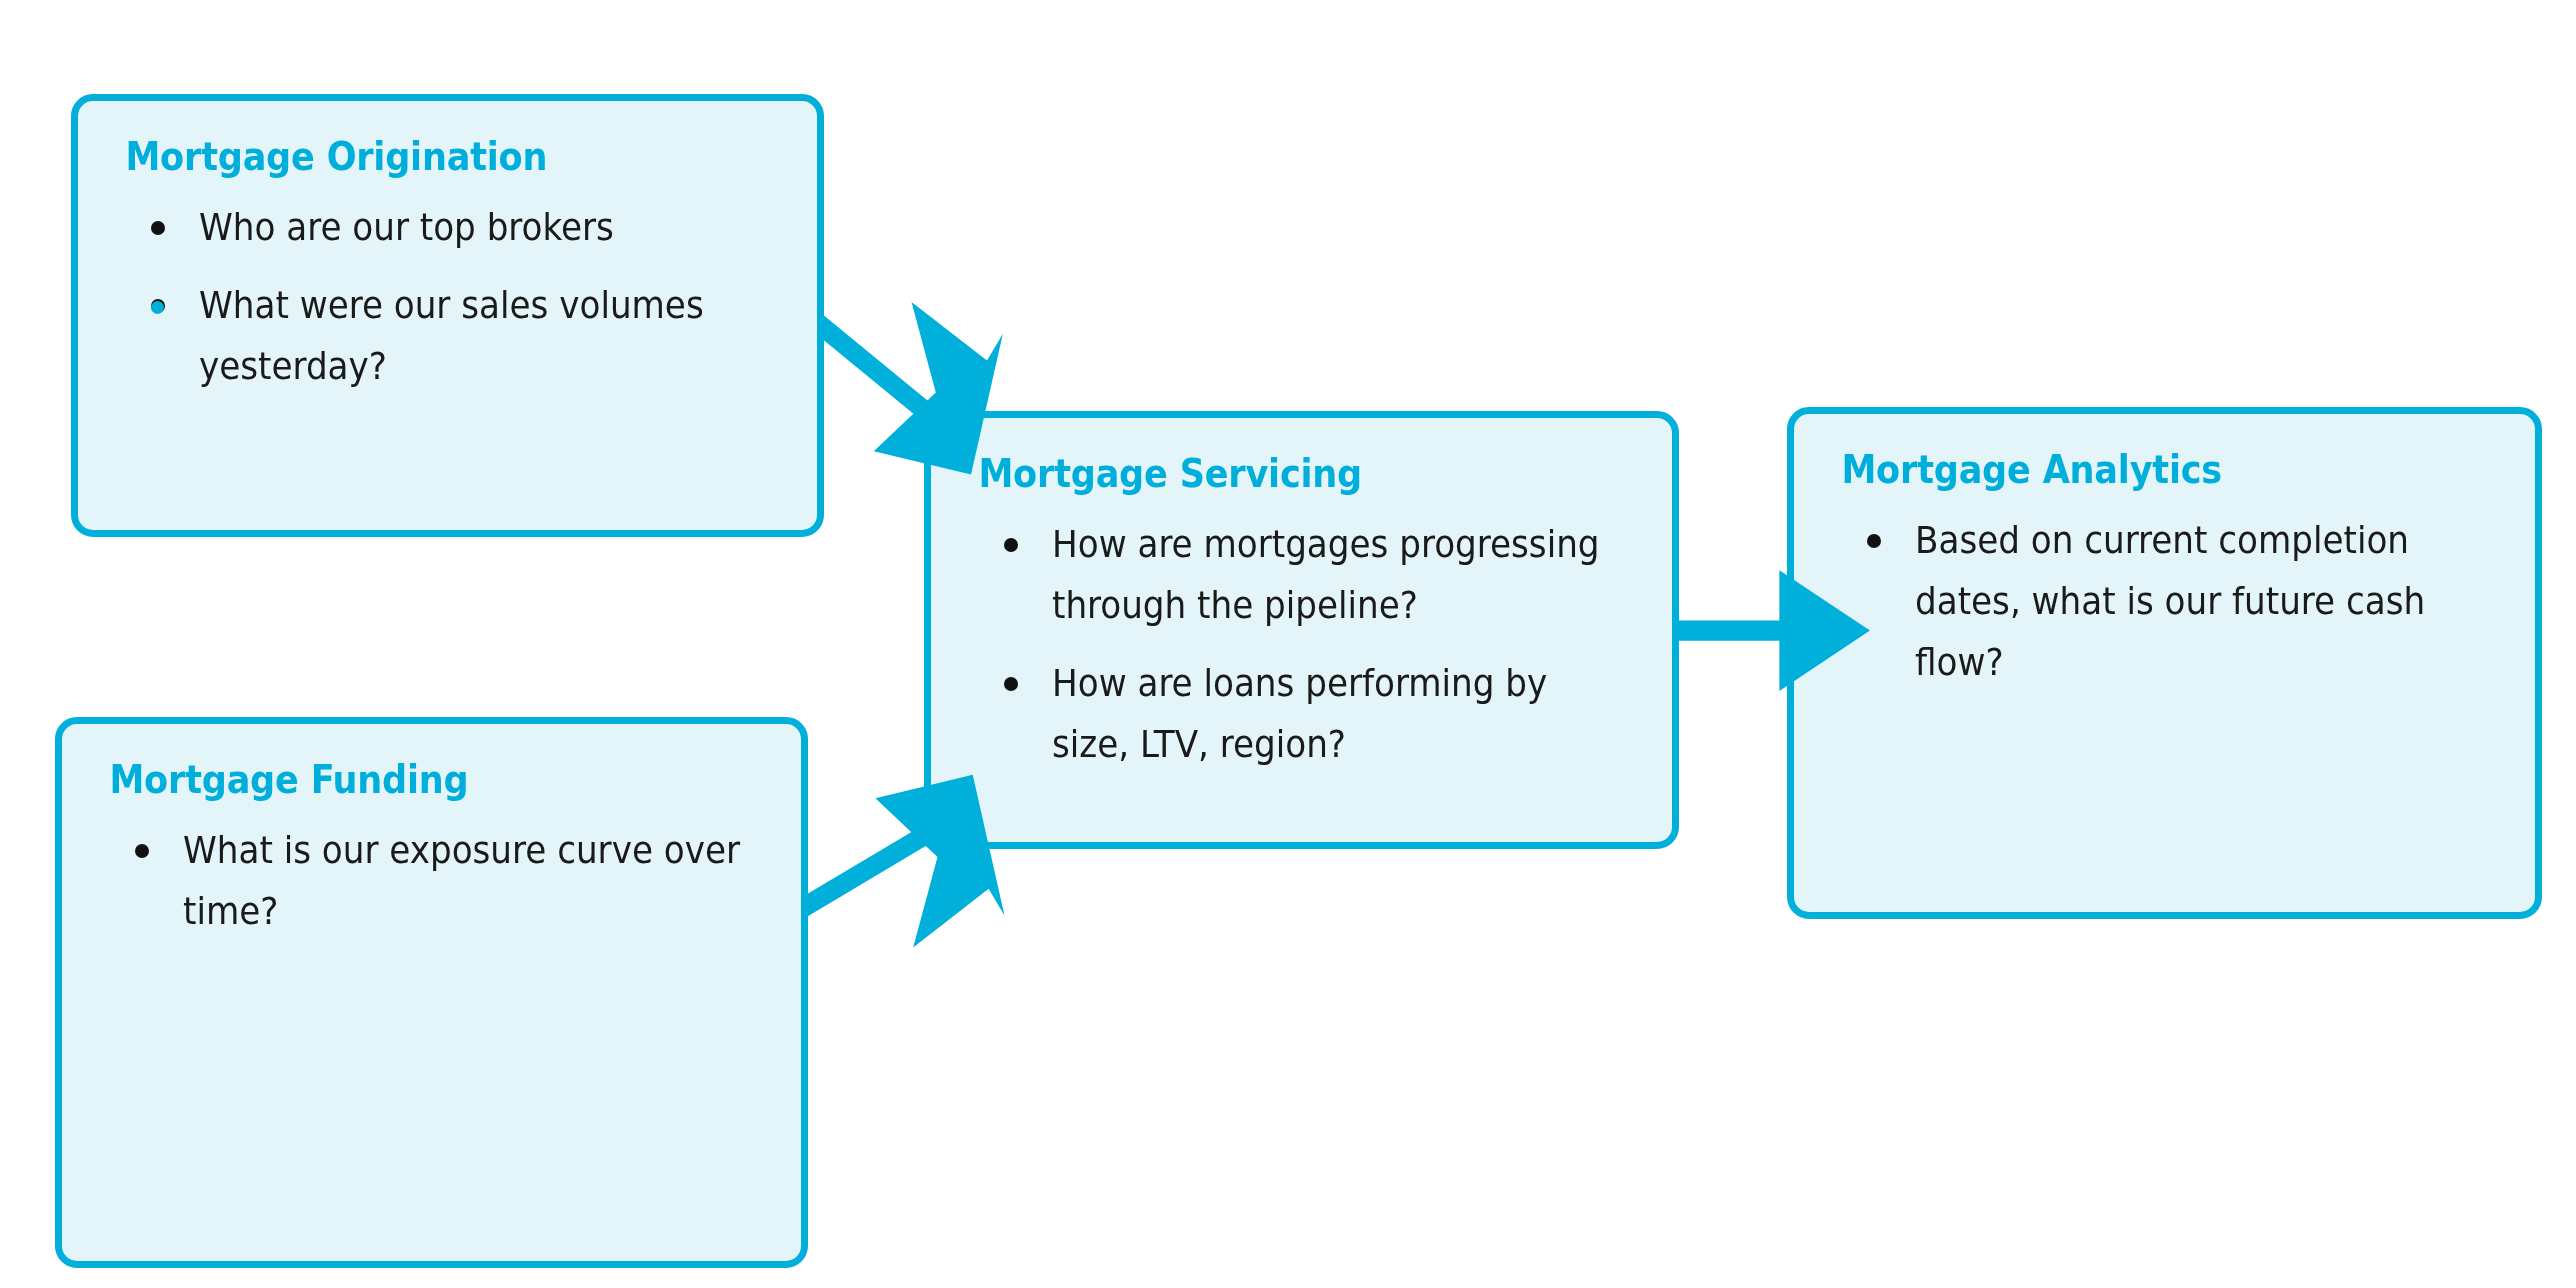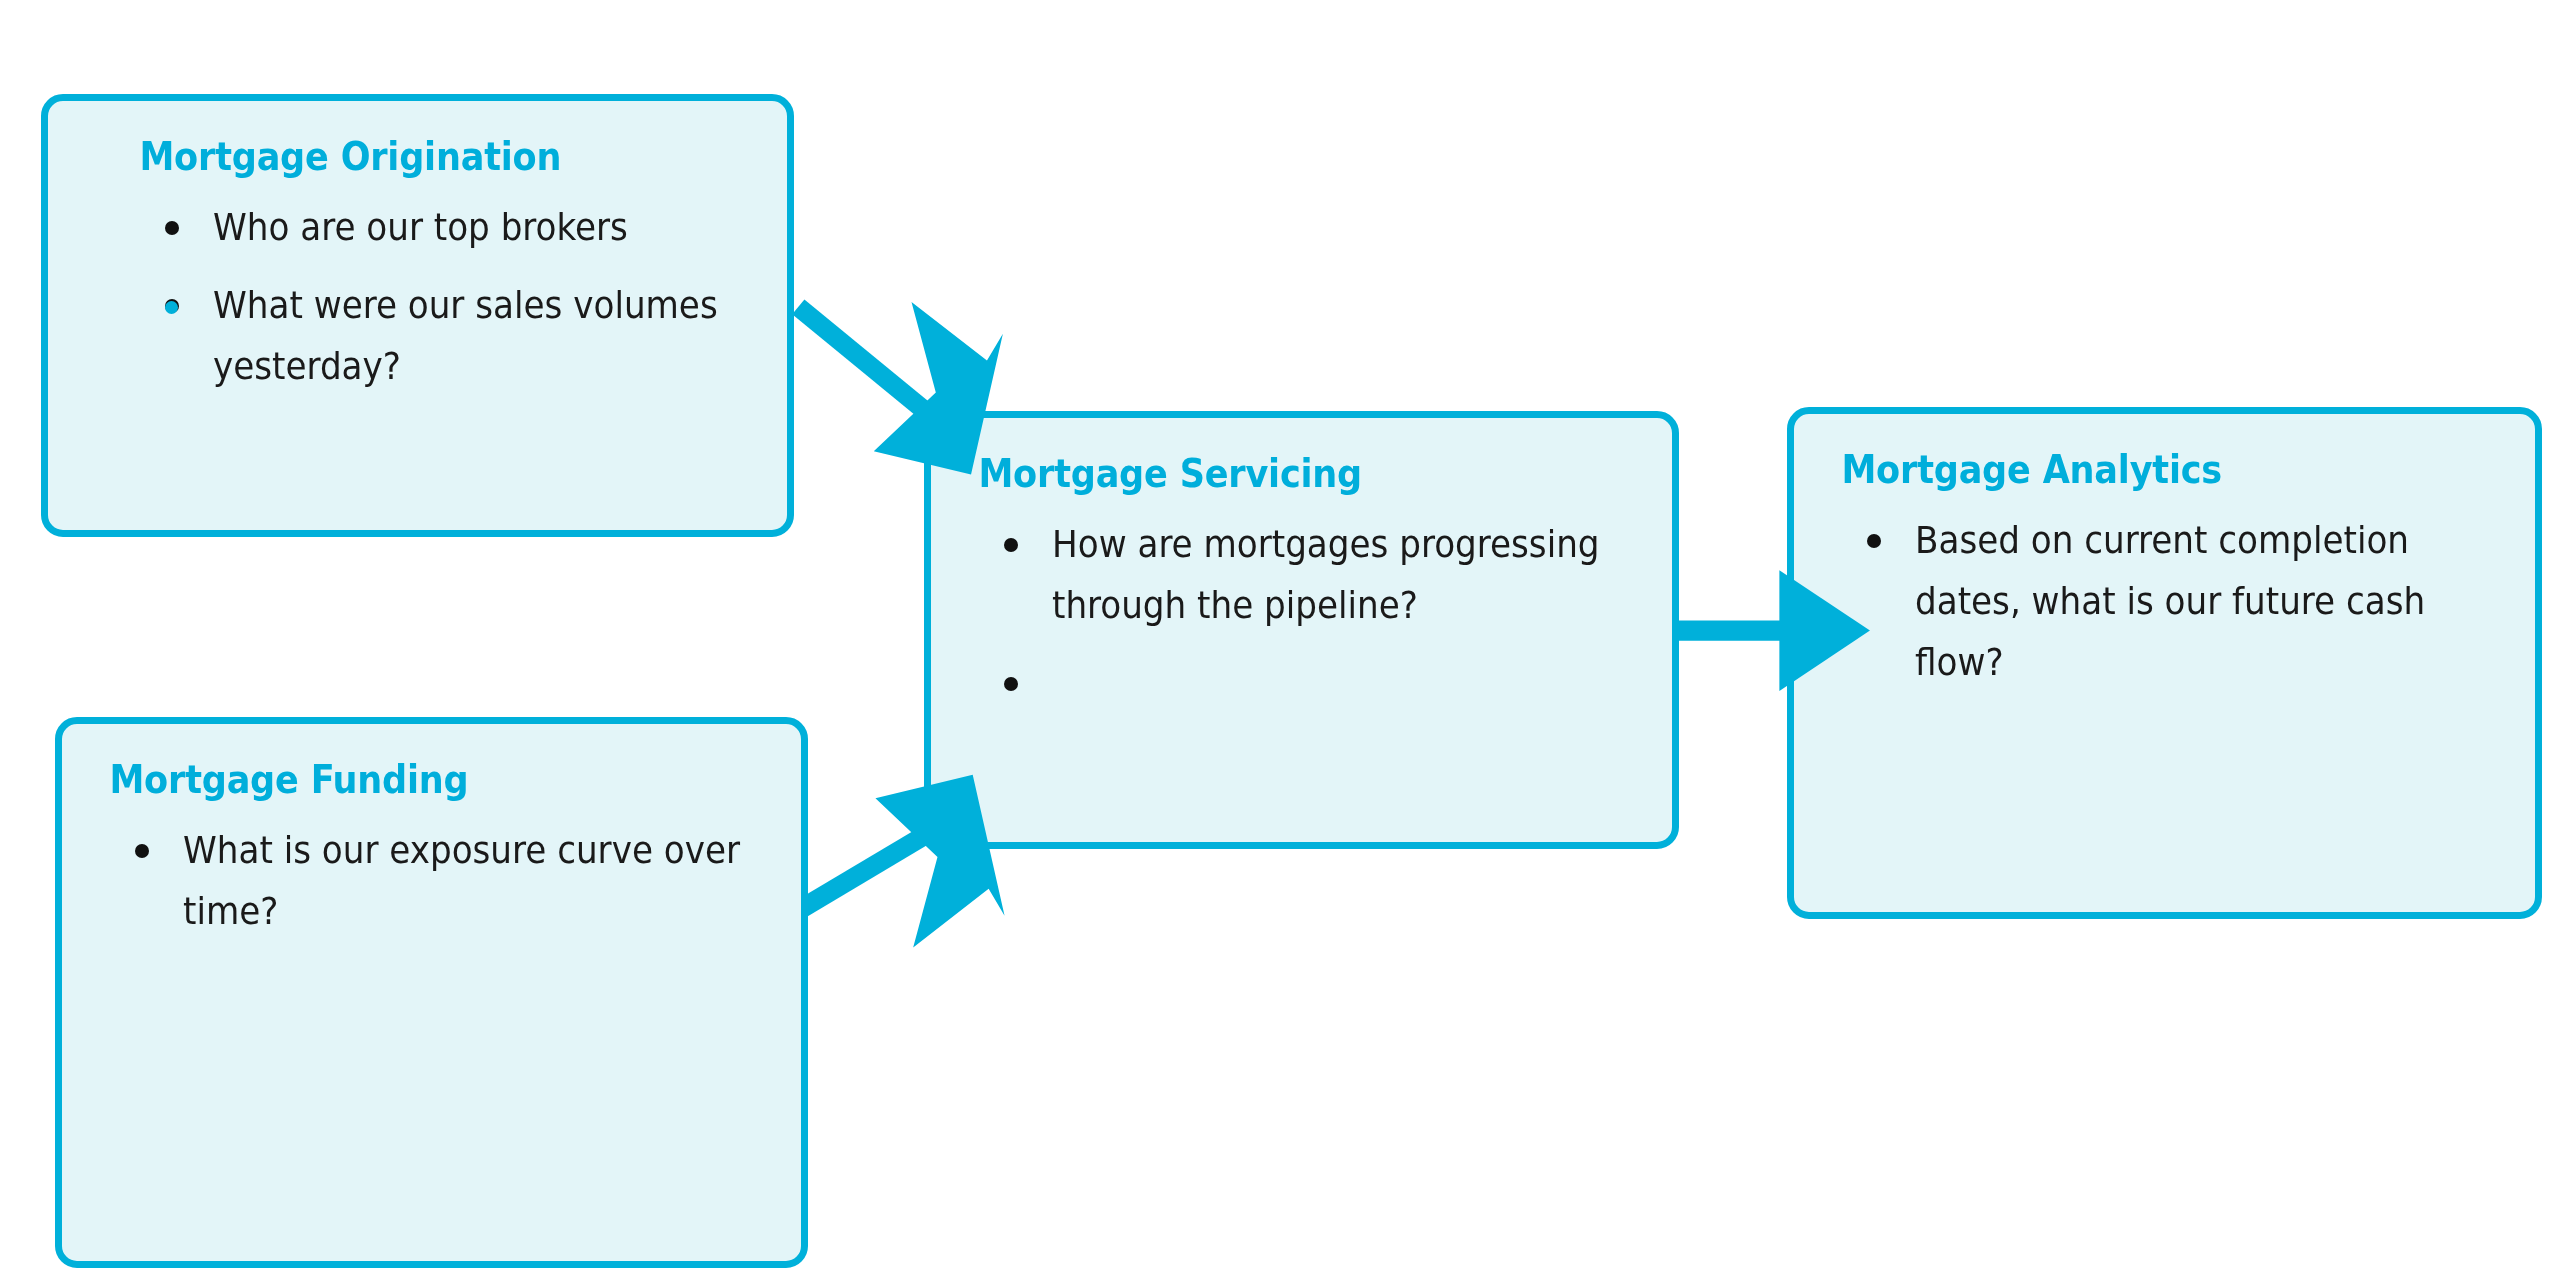--- a/index.html
+++ b/index.html
@@ -89,21 +89,21 @@
     background: #111111;
   }
   ul.bullets li.accent .dot {
     background: #00b0da;
     width: 13.4px;
     height: 13.4px;
     top: 26px;
   }
 
   
-  #node-origination { left: 41px;   top: 94px; width: 753px;  height: 443px; padding-left: 44px; }
+  #node-origination { left: 71px;   top: 94px; width: 753px;  height: 443px; }
   #node-funding     { left: 55px;   top: 717px; width: 753px;  height: 551px; }
   #node-servicing   { left: 924px; top: 411px; width: 755px;  height: 438px; }
   #node-analytics   { left: 1787px; top: 407px; width: 755px;  height: 512px; }
 </style>
 </head>
 <body>
 
 <div id="canvas">
 
   <svg id="connectors-under" viewBox="0 0 3072 1536" xmlns="http://www.w3.org/2000/svg">
@@ -149,20 +149,21 @@
   <div class="node" id="node-servicing">
     <div class="node-inner">
       <div class="node-title">Mortgage Servicing</div>
       <ul class="bullets">
         <li>
           <span class="dot"></span>
           <span>How are mortgages progressing through the pipeline?</span>
         </li>
         <li>
           <span class="dot"></span>
+          <span>How are loans performing by size, LTV, region?</span>
         </li>
       </ul>
     </div>
   </div>
 
   <div class="node" id="node-analytics">
     <div class="node-inner">
       <div class="node-title">Mortgage Analytics</div>
       <ul class="bullets">
         <li>

